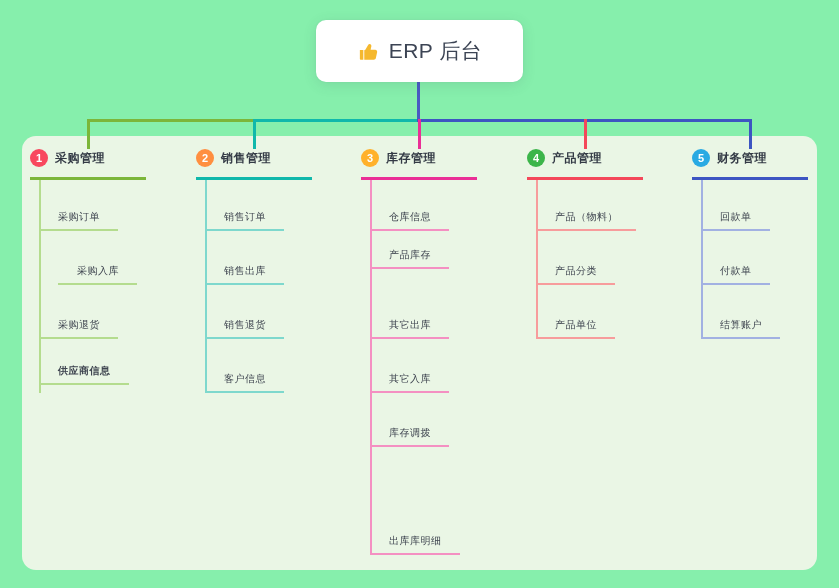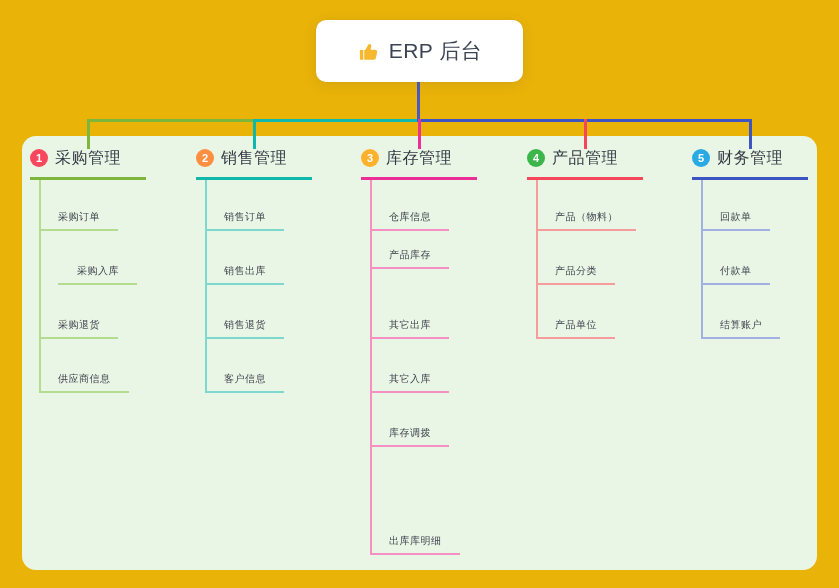--- a/index.html
+++ b/index.html
@@ -1,17 +1,17 @@
 <!DOCTYPE html>
 <html><head>
 <meta charset="utf-8">
 <style>
   html,body{margin:0;padding:0;background:#ffffff;}
   .stage{
-    position:relative;width:839px;height:588px;background:#eab308;overflow:hidden;
+    position:relative;width:839px;height:588px;background:#86efac;overflow:hidden;
     font-family:"Liberation Sans","DejaVu Sans",sans-serif;
   }
   .panel{
     position:absolute;left:22px;top:136px;width:795px;height:434px;
     border-radius:14px;
   }
   .root-card{
     position:absolute;left:316px;top:20px;width:207px;height:62px;
     background:#ffffff;border-radius:10px;
     box-shadow:0 3px 14px rgba(60,70,90,.12), 0 0 2px rgba(60,70,90,.08);
@@ -19,21 +19,21 @@
     cursor:pointer;z-index:3;
   }
   .root-title{font-size:21px;color:#3c4454;font-weight:500;letter-spacing:.5px;}
   .cline{position:absolute;z-index:1;}
   .branch-col{position:absolute;width:160px;}
   .branch-head{position:relative;height:24px;display:flex;align-items:center;gap:7px;cursor:pointer;}
   .badge{
     width:18px;height:18px;border-radius:50%;flex:0 0 18px;
     color:#fff;font-size:11px;font-weight:700;line-height:18px;text-align:center;
   }
-  .branch-label{font-size:16px;font-weight:400;color:#333a45;letter-spacing:.5px;}
+  .branch-label{font-size:12px;font-weight:700;color:#333a45;letter-spacing:.5px;}
   .branch-underline{position:absolute;left:0;top:31px;width:116px;height:3px;}
   .child-vline{position:absolute;left:9px;top:34px;width:2px;}
   .child{
     position:absolute;left:9px;height:27px;box-sizing:border-box;
     padding:0 18px 5px 19px;border-bottom:2px solid #ccc;
     display:flex;align-items:flex-end;white-space:nowrap;
     font-size:10px;color:#3f4550;cursor:pointer;letter-spacing:.5px;
   }
 </style>
 </head>
@@ -75,21 +75,21 @@
     <div class="child-vline" style="background: rgb(180, 220, 142); height: 213px;"></div>
   <div class="child" style="top: 58px; border-bottom-color: rgb(180, 220, 142);">
           <span>采购订单</span>
         </div>
         <div class="child" style="top: 112px; border-bottom-color: rgb(180, 220, 142); margin-left: 19px;">
           <span>采购入库</span>
         </div>
         <div class="child" style="top: 166px; border-bottom-color: rgb(180, 220, 142);">
           <span>采购退货</span>
         </div>
-        <div class="child" style="top: 220px; border-bottom-color: rgb(180, 220, 142);">
+        <div class="child" style="top: 212px; border-bottom-color: rgb(180, 220, 142); font-weight: bold;">
           <span>供应商信息</span>
         </div>
       </div>
       <div class="branch-col" style="left: 196px; top: 146px;">
     <div class="branch-head">
       <span class="badge" style="background: rgb(255, 143, 64);">2</span>
       <span class="branch-label">销售管理</span>
     </div>
     <div class="branch-underline" style="background: rgb(16, 184, 171);"></div>
     <div class="child-vline" style="background: rgb(126, 216, 205); height: 213px;"></div>

